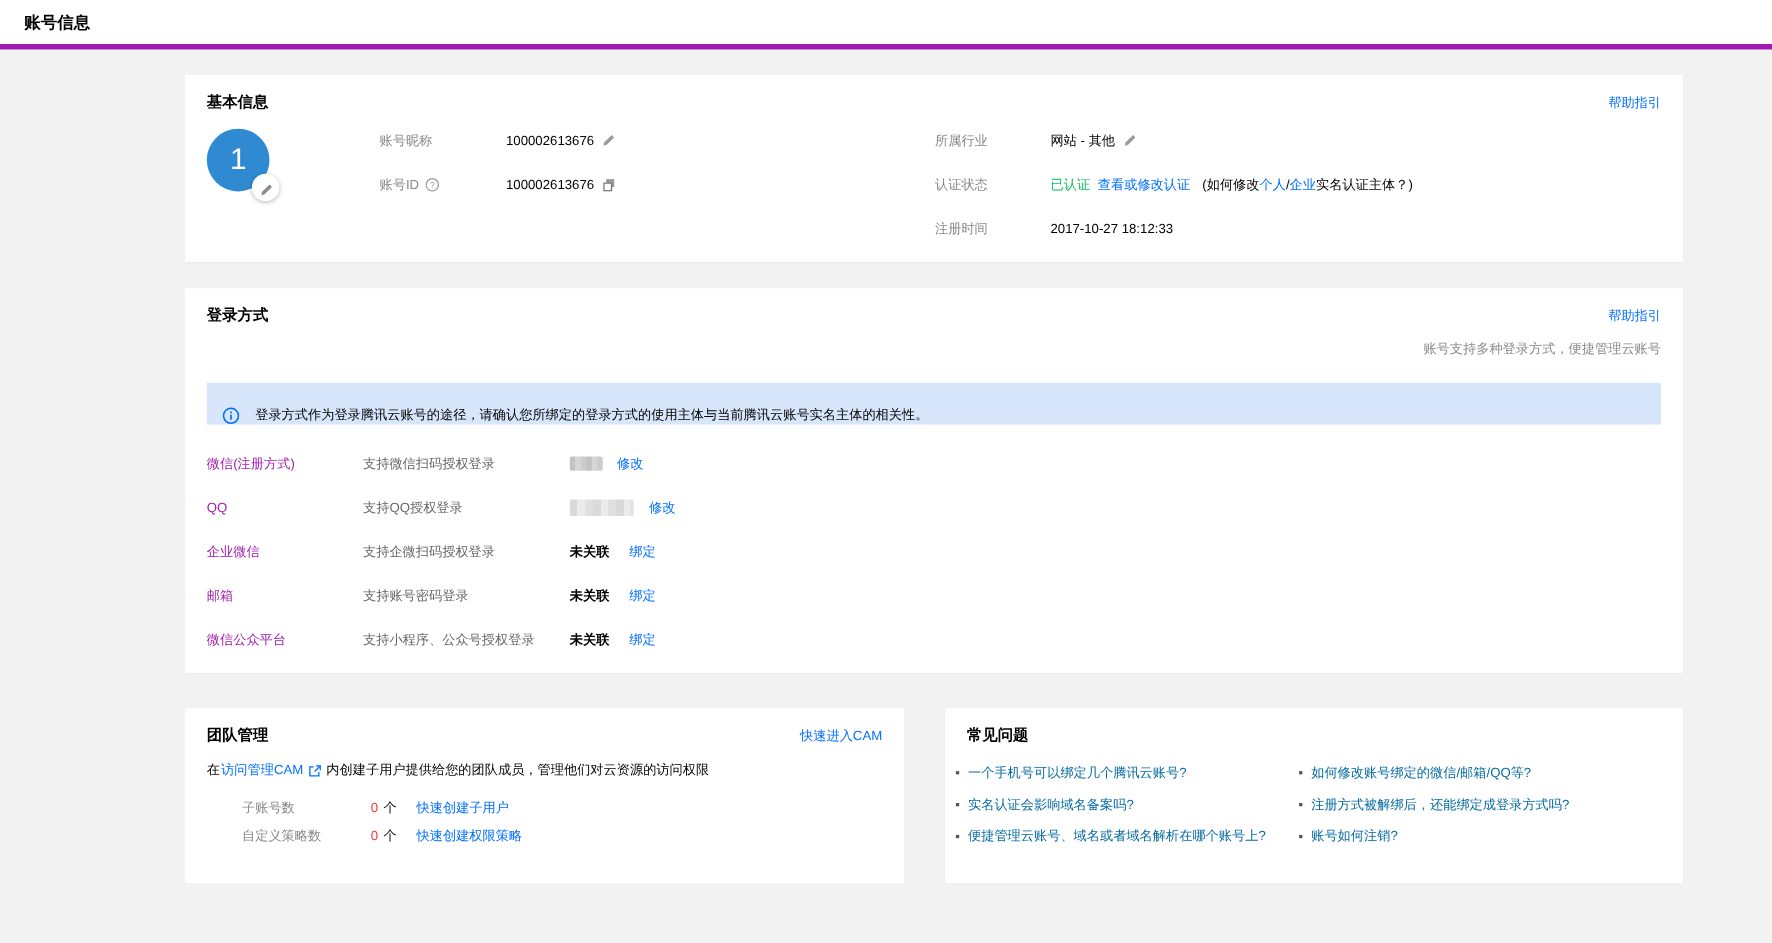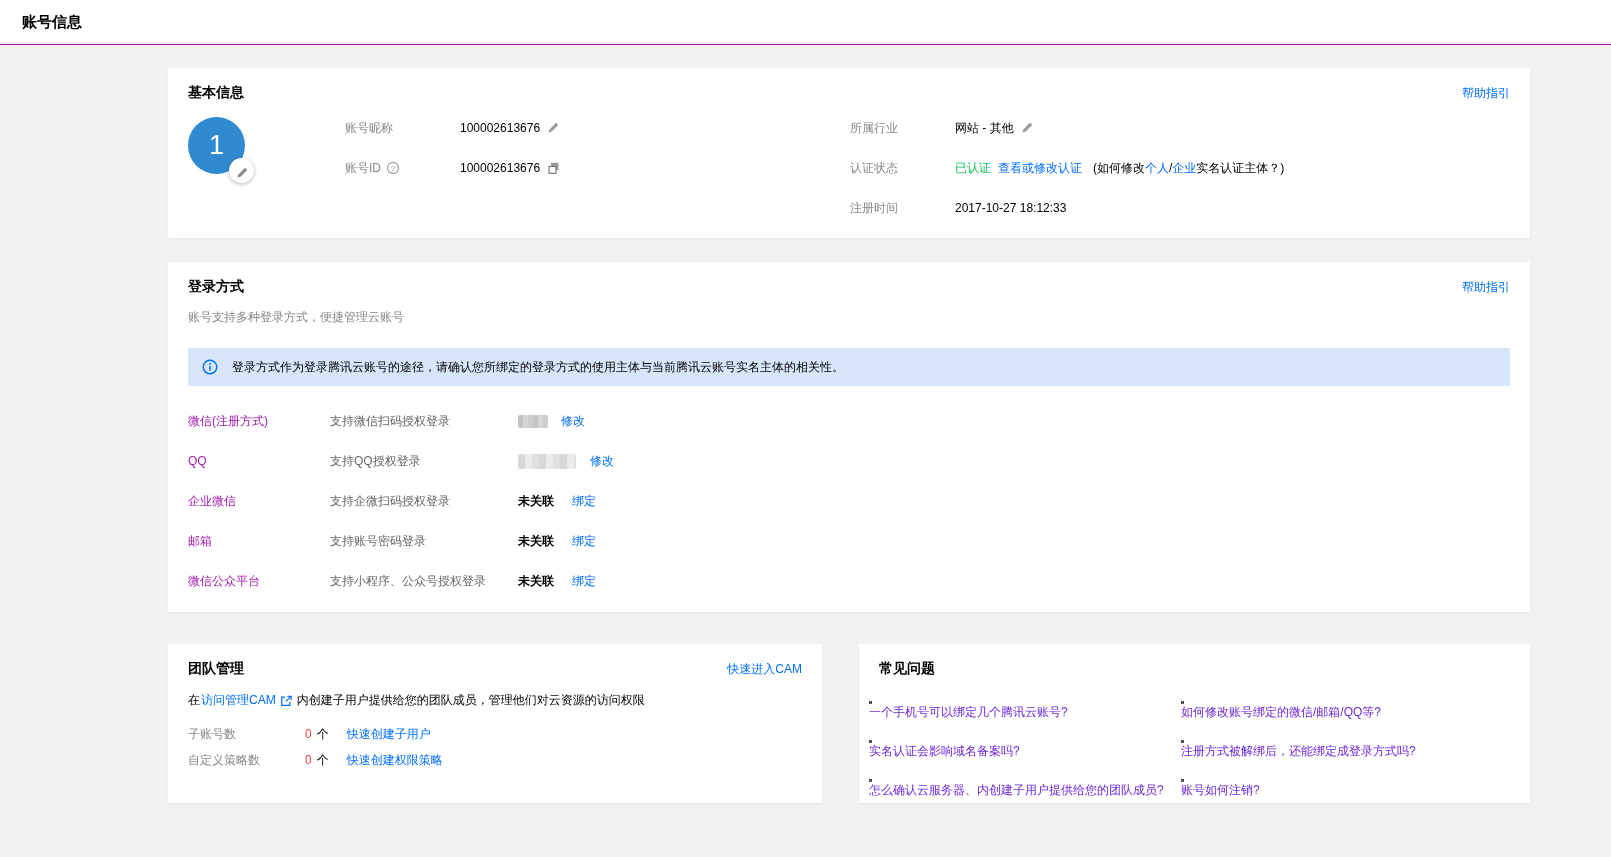--- a/index.html
+++ b/index.html
@@ -5,21 +5,21 @@
   * { margin:0; padding:0; box-sizing:border-box; }
   html,body { width:1611px; height:857px; }
   body {
     font-family:"Liberation Sans","DejaVu Sans",sans-serif;
     background:#f2f2f2;
     color:#000;
     overflow:hidden;
     font-size:12px;
   }
   .topbar {
-    height:45px; background:#fff; border-bottom:1px solid #a21caf;
+    height:45px; background:#fff; border-bottom:5px solid #a21caf;
     display:flex; align-items:center; padding-left:22px;
   }
   .page-title { font-size:15px; font-weight:bold; color:#000; }
   .main { padding:23px 81px 0 168px; }
   .card { background:#fff; box-shadow:0 1px 2px rgba(0,0,0,0.06); }
   .card-basic { height:170px; margin-bottom:24px; }
   .card-login { height:350px; margin-bottom:32px; }
   .bottom-row { display:flex; gap:37px; }
   .card-team { width:654px; height:159px; }
   .card-faq  { width:671px; height:159px; }
@@ -46,24 +46,24 @@
   .form-col-right { flex:1; }
   .frow { height:40px; display:flex; align-items:center; }
   .flabel { color:#888; width:115px; display:flex; align-items:center; gap:5px; }
   .flabel-r { color:#888; width:105px; }
   .fvalue { color:#000; display:flex; align-items:center; gap:7px; }
   .icon-btn { display:inline-flex; align-items:center; cursor:pointer; }
   .green { color:#0abf5b; }
   .auth-note { color:#000; margin-left:4px; }
 
   
-  .subtitle { color:#888; margin:13px 20px 0; }
+  .subtitle { color:#888; margin:13px 20px 0;text-align:right; }
   .banner {
     margin:22px 20px 0; background:#d7e6fb; height:38px;
-    display:flex; align-items:center; padding-left:14px; color:#000;
+    display:flex; align-items:flex-end; padding-left:14px; color:#000;
   }
   .banner-icon { margin-right:14px; display:flex; }
   .login-rows { margin-top:15px; }
   .login-row { height:40px; display:flex; align-items:center; margin:0 20px; }
   .lr-name { width:142px; color:#a21caf; }
   .lr-desc { width:188px; color:#666; }
   .lr-value { display:flex; align-items:center; }
   .bold-val { font-weight:bold; color:#000; margin-right:18px; }
   .mask-sm {
     width:30px; height:13px; border-radius:2px; margin-right:13px;
@@ -73,32 +73,32 @@
   .mask-lg {
     width:58px; height:15px; border-radius:2px; margin-right:14px;
     background:repeating-linear-gradient(90deg,#d9d9d9 0 7px,#ebebeb 7px 14px,#e0e0e0 14px 21px);
     filter:blur(0.6px);
   }
 
   
   .team-desc { margin:14px 20px 0; color:#000; display:flex; align-items:center; flex-wrap:wrap; }
   .team-desc .link { margin:0 2px 0 1px; }
   .ext-icon { margin:0 5px 0 2px; display:inline-flex; }
-  .team-rows { margin-top:12px; }
+  .team-rows { margin-top:12px;margin-left:32px; }
   .trow { height:26px; display:flex; align-items:center; margin:0 20px; }
   .tlabel { width:117px; color:#888; }
   .tcount { color:#e84141; margin-right:5px; }
   .tunit { color:#000; }
   .trow .link { margin-left:18px; }
 
   
   .faq-cols { display:flex; margin:16px 20px 0 10px; }
   .faq-col1 { width:312px; }
   .faq-col2 { flex:1; }
-  .faq-item { display:flex; color:#6d28d9; margin-bottom:13px; cursor:pointer; line-height:16px;flex-direction:column; }
+  .faq-item { display:flex; color:#0369a1; margin-bottom:13px; cursor:pointer; line-height:16px; }
   .bullet { width:3px; height:3px; background:#555; margin:7px 8px 0 0; flex:none; }
 </style>
 </head>
 <body>
 
 <div class="topbar">
   <span class="page-title">账号信息</span>
 </div>
 
 <div class="main">
@@ -286,21 +286,21 @@
           <div class="faq-item">
               <span class="bullet"></span>
               <span>一个手机号可以绑定几个腾讯云账号?</span>
             </div>
           <div class="faq-item">
               <span class="bullet"></span>
               <span>实名认证会影响域名备案吗?</span>
             </div>
           <div class="faq-item">
               <span class="bullet"></span>
-              <span>怎么确认云服务器、内创建子用户提供给您的团队成员?</span>
+              <span>便捷管理云账号、域名或者域名解析在哪个账号上?</span>
             </div>
         </div>
         <div class="faq-col2">
           <div class="faq-item">
               <span class="bullet"></span>
               <span>如何修改账号绑定的微信/邮箱/QQ等?</span>
             </div>
           <div class="faq-item">
               <span class="bullet"></span>
               <span>注册方式被解绑后，还能绑定成登录方式吗?</span>

